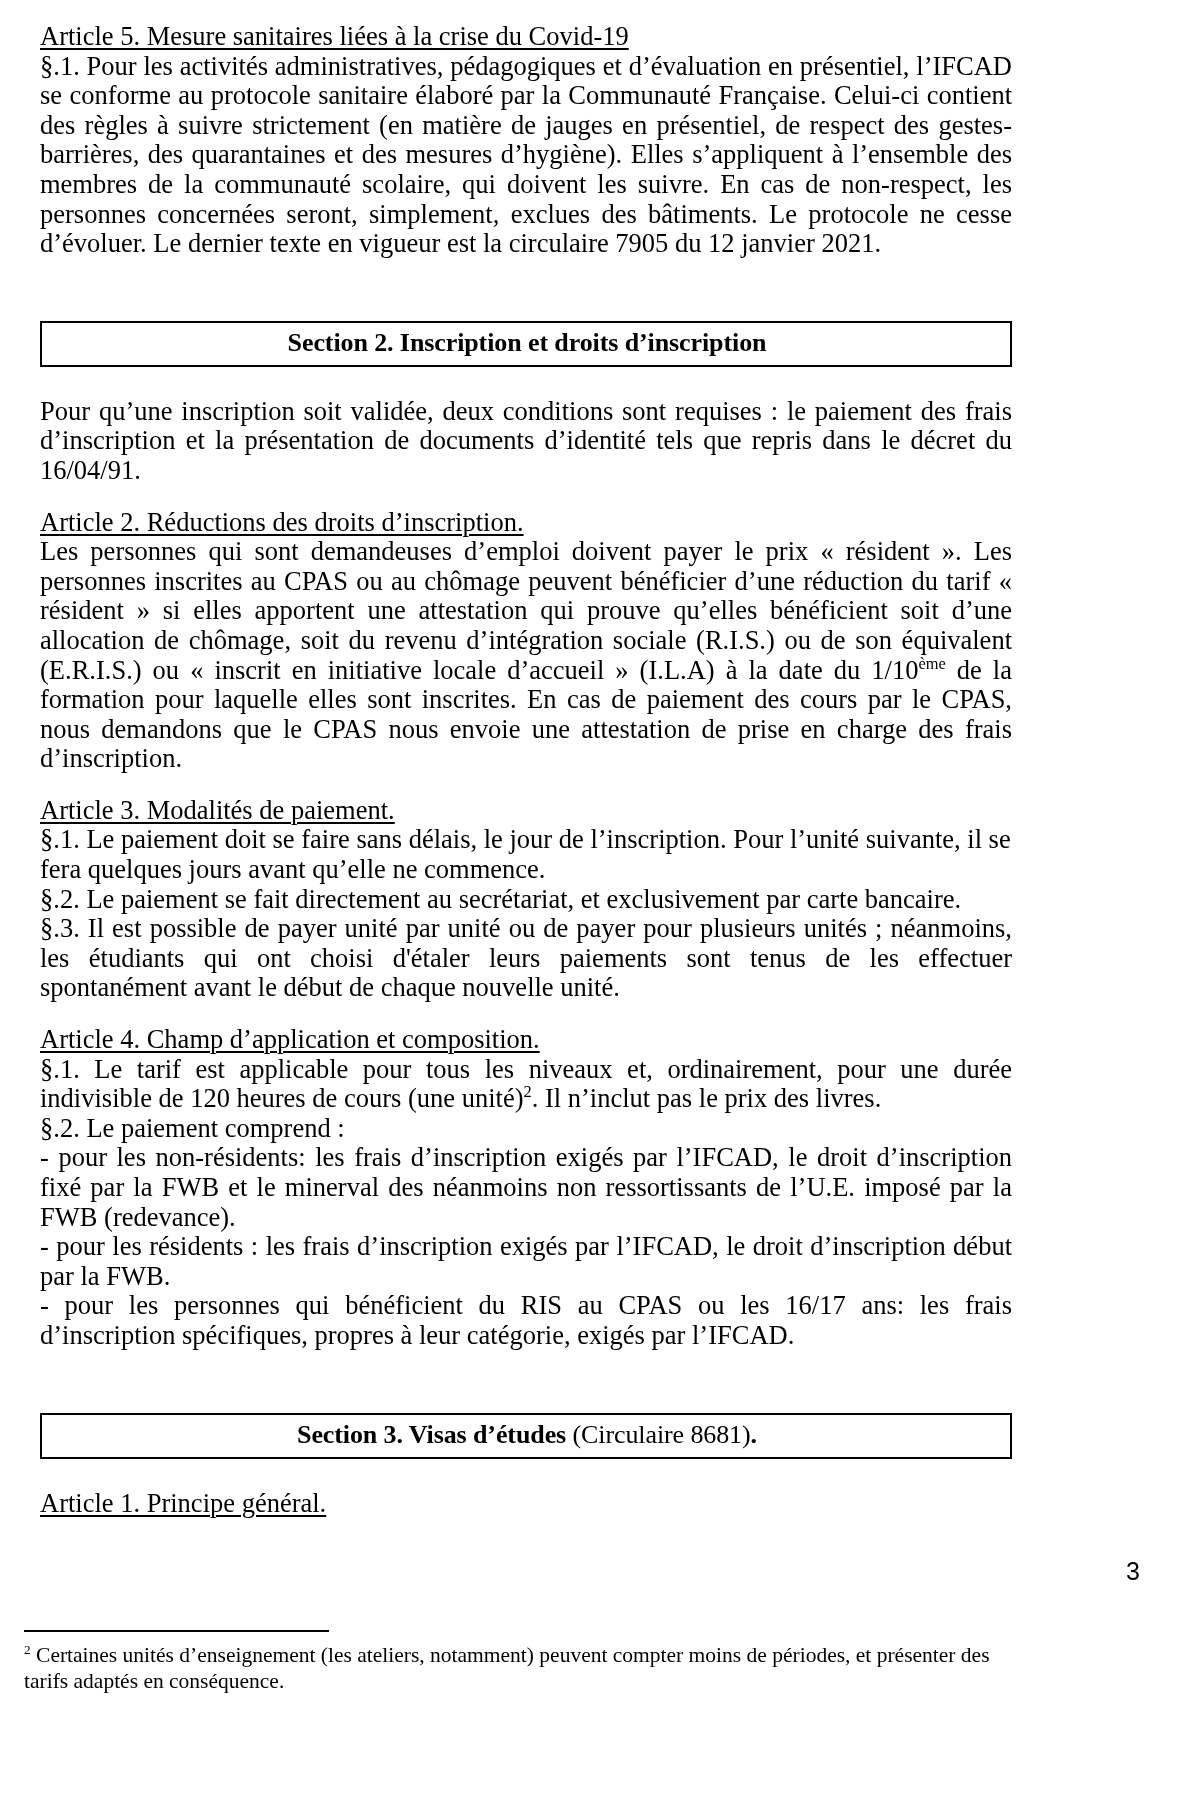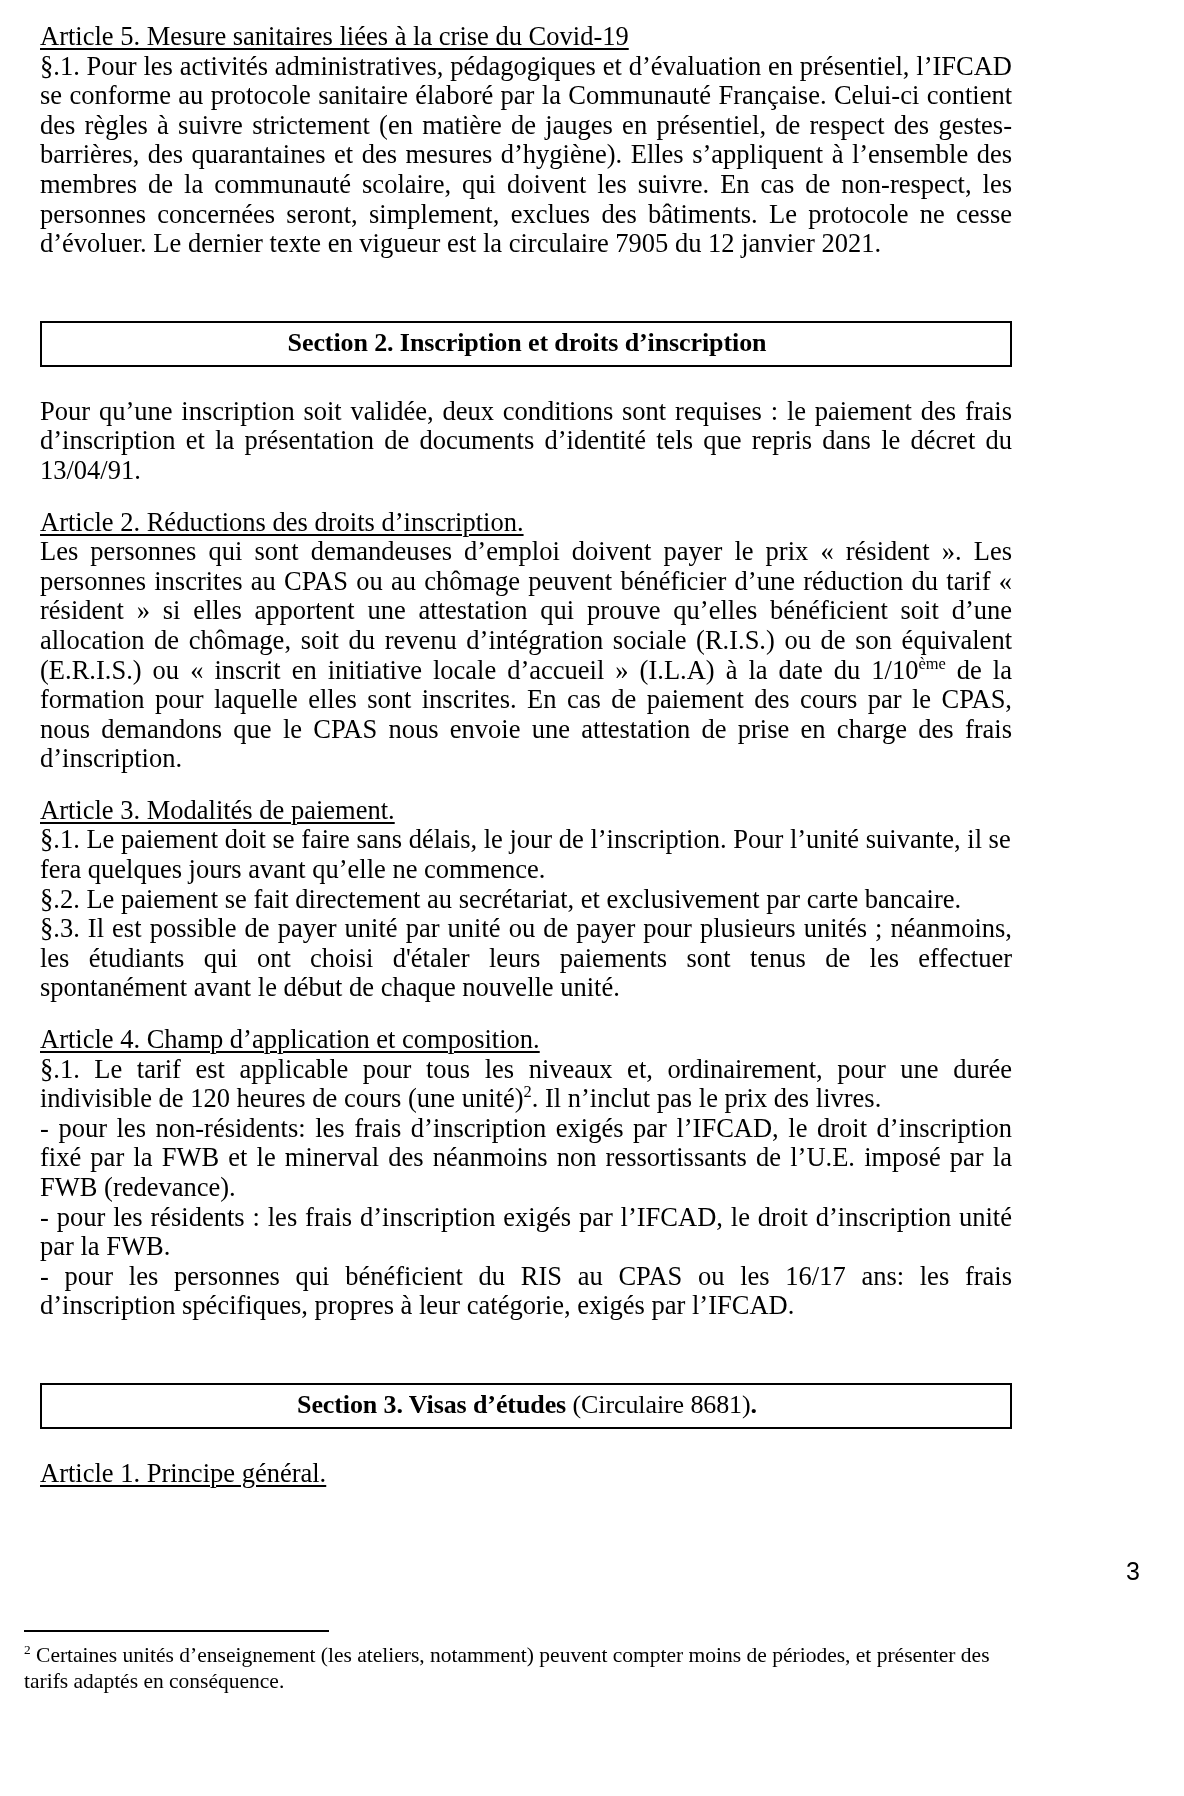--- a/index.html
+++ b/index.html
@@ -119,40 +119,41 @@
     <p class="body-text">§.1. Pour les activités administratives, pédagogiques et d’évaluation en présentiel, l’IFCAD se conforme au protocole sanitaire élaboré par la Communauté Française. Celui-ci contient des règles à suivre strictement (en matière de jauges en présentiel, de respect des gestes-barrières, des quarantaines et des mesures d’hygiène). Elles s’appliquent à l’ensemble des membres de la communauté scolaire, qui doivent les suivre. En cas de non-respect, les personnes concernées seront, simplement, exclues des bâtiments. Le protocole ne cesse d’évoluer. Le dernier texte en vigueur est la circulaire 7905 du 12 janvier 2021.</p>
 
     <div class="spacer-xl"></div>
 
     <div class="section-box">
       <div class="sec-title">Section 2. Inscription et droits d’inscription</div>
     </div>
 
     <div class="spacer-m"></div>
 
-    <p class="body-text">Pour qu’une inscription soit validée, deux conditions sont requises : le paiement des frais d’inscription et la présentation de documents d’identité tels que repris dans le décret du 13/04/91.</p>
+    <p class="body-text">Pour qu’une inscription soit validée, deux conditions sont requises : le paiement des frais d’inscription et la présentation de documents d’identité tels que repris dans le décret du 16/04/91.</p>
 
     <div class="spacer-s"></div>
 
     <div class="art-head"><span class="u">Article 2. Réductions des droits d’inscription.</span></div>
     <p class="body-text"><span>Les personnes qui sont demandeuses d’emploi doivent payer le prix  « résident ». Les personnes inscrites au CPAS ou au chômage peuvent bénéficier d’une réduction du tarif « résident » si elles apportent une attestation qui prouve qu’elles bénéficient soit d’une allocation de chômage, soit du revenu d’intégration sociale (R.I.S.) ou de son équivalent (E.R.I.S.) ou « inscrit en initiative locale d’accueil » (I.L.A) à la date du </span><span>1/10</span><sup>ème</sup><span> de la formation pour laquelle elles sont inscrites. En cas de paiement des cours par le CPAS, nous demandons que le CPAS nous envoie une attestation de prise en charge des frais d’inscription.</span></p>
 
     <div class="spacer-s"></div>
 
     <div class="art-head"><span class="u">Article 3. Modalités de paiement.</span></div>
     <p class="body-text noj">§.1. Le paiement doit se faire sans délais, le jour de l’inscription. Pour l’unité suivante, il se fera quelques jours avant qu’elle ne commence.</p>
     <p class="body-text noj">§.2. Le paiement se fait directement au secrétariat, et exclusivement par carte bancaire.</p>
     <p class="body-text">§.3. Il est possible de payer unité par unité ou de payer pour plusieurs unités ; néanmoins, les étudiants qui ont choisi d'étaler leurs paiements sont tenus de les effectuer spontanément avant le début de chaque nouvelle unité.</p>
 
     <div class="spacer-s"></div>
 
     <div class="art-head"><span class="u">Article 4. Champ d’application et composition.</span></div>
     <p class="body-text"><span>§.1. Le tarif est applicable pour tous les niveaux et, ordinairement, pour une durée indivisible de 120 heures de cours (une unité)</span><sup>2</sup><span>. Il n’inclut pas le prix des livres.</span></p>
+    <p class="body-text noj">§.2. Le paiement comprend :</p>
     <p class="body-text">- pour les non-résidents: les frais d’inscription exigés par l’IFCAD, le droit d’inscription fixé par la FWB et le minerval des néanmoins non ressortissants de l’U.E. imposé par la FWB (redevance).</p>
-    <p class="body-text">- pour les résidents : les frais d’inscription exigés par l’IFCAD, le droit d’inscription unité par la FWB.</p>
+    <p class="body-text">- pour les résidents : les frais d’inscription exigés par l’IFCAD, le droit d’inscription début par la FWB.</p>
     <p class="body-text">- pour les personnes qui bénéficient du RIS au CPAS ou les 16/17 ans: les frais d’inscription spécifiques, propres à leur catégorie, exigés par l’IFCAD.</p>
 
     <div class="spacer-xl"></div>
 
     <div class="section-box">
       <div class="sec-title"><span>Section 3. Visas d’études</span><span class="sec-sub"> (Circulaire 8681)</span><span>.</span></div>
     </div>
 
     <div class="spacer-m"></div>
 

